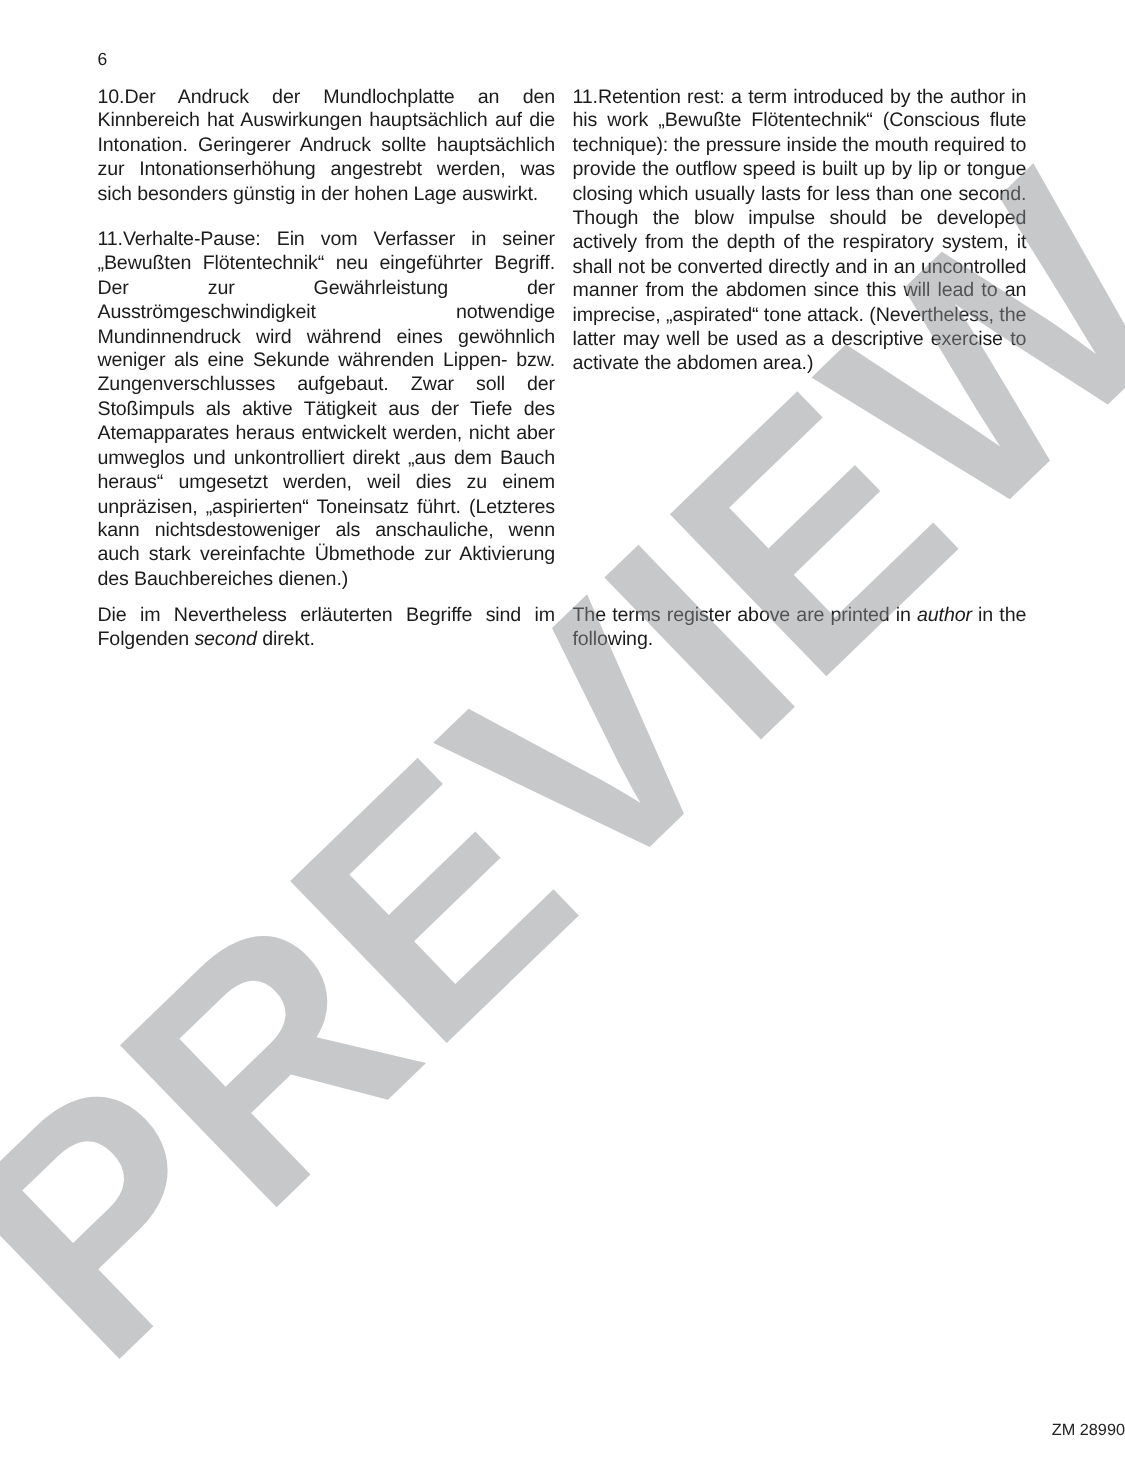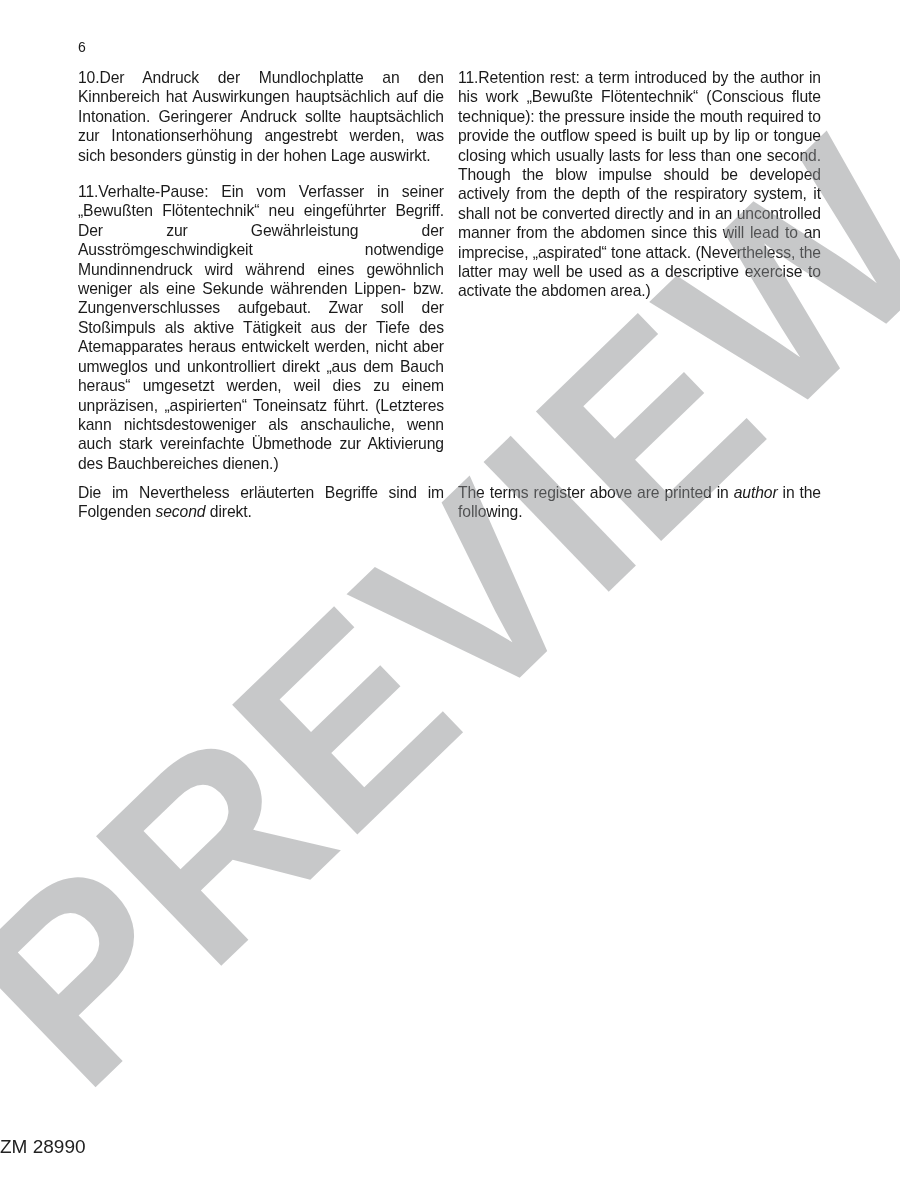--- a/index.html
+++ b/index.html
@@ -40,22 +40,22 @@
     margin: 0;
   }
   .closing-left  { left: 78px;  width: 366px; }
   .closing-right { left: 458px; width: 363px; }
   b { font-weight: normal; }
   .footer {
     position: absolute;
     top: 1136px;
     left: 0;
     width: 100%;
-    text-align: left;
-    font-size: 19px;
+    text-align: right;
+    font-size: 13px;
     color: #222;
   }
   .watermark {
     position: absolute;
     left: 455px;
     top: 615px;
     transform: translate(-50%, -50%) rotate(-44deg);
     font-family: "Liberation Sans", sans-serif;
     font-weight: bold;
     font-size: 262px;

